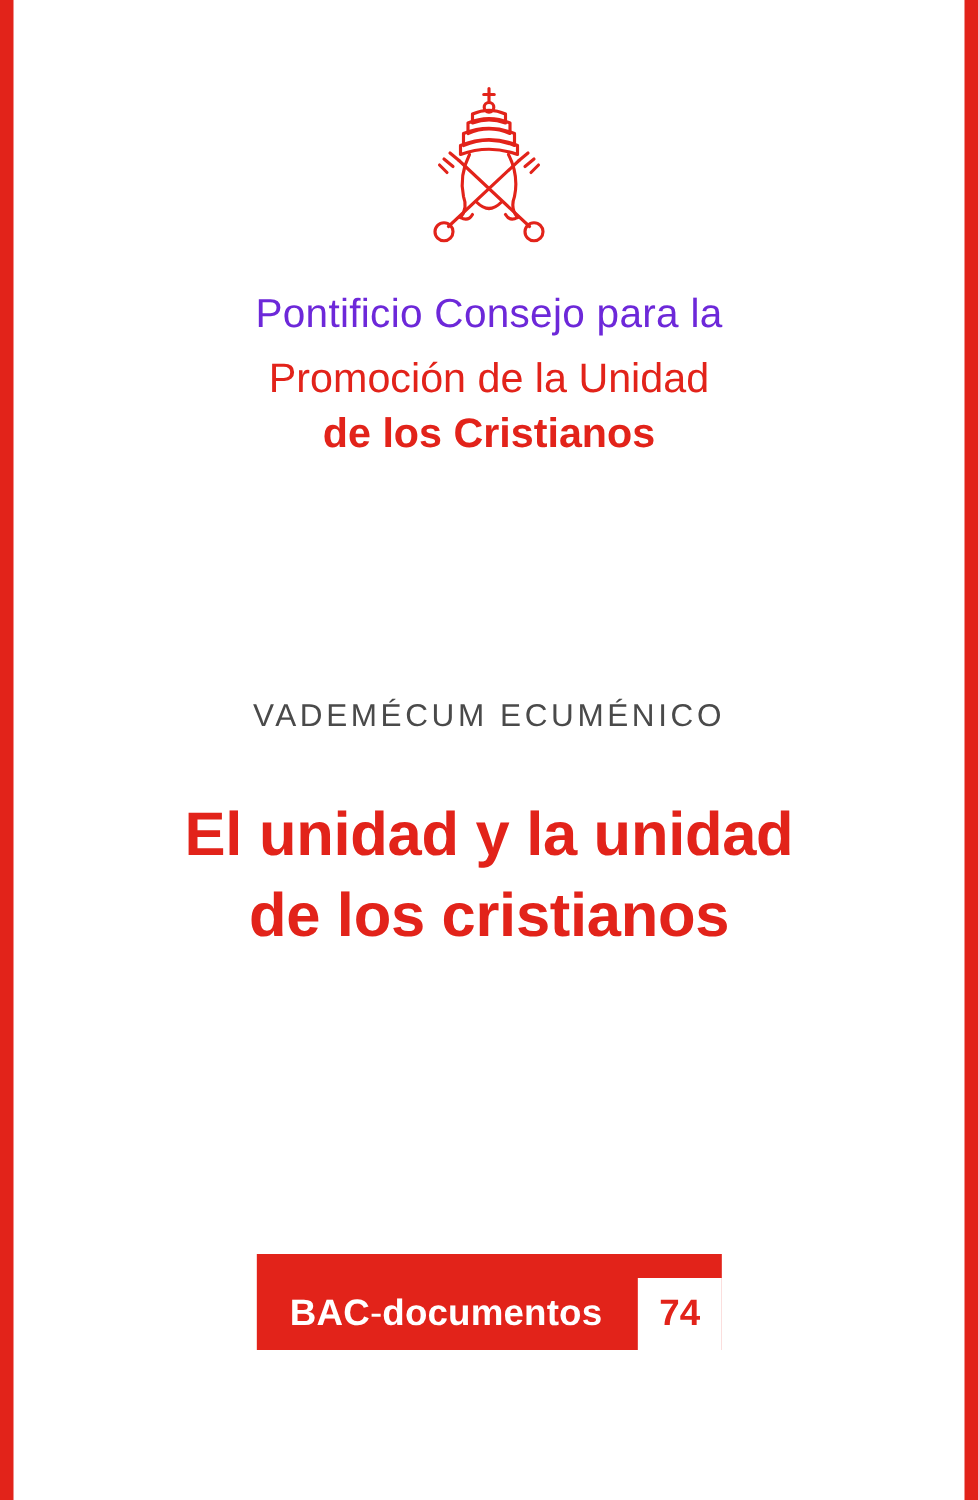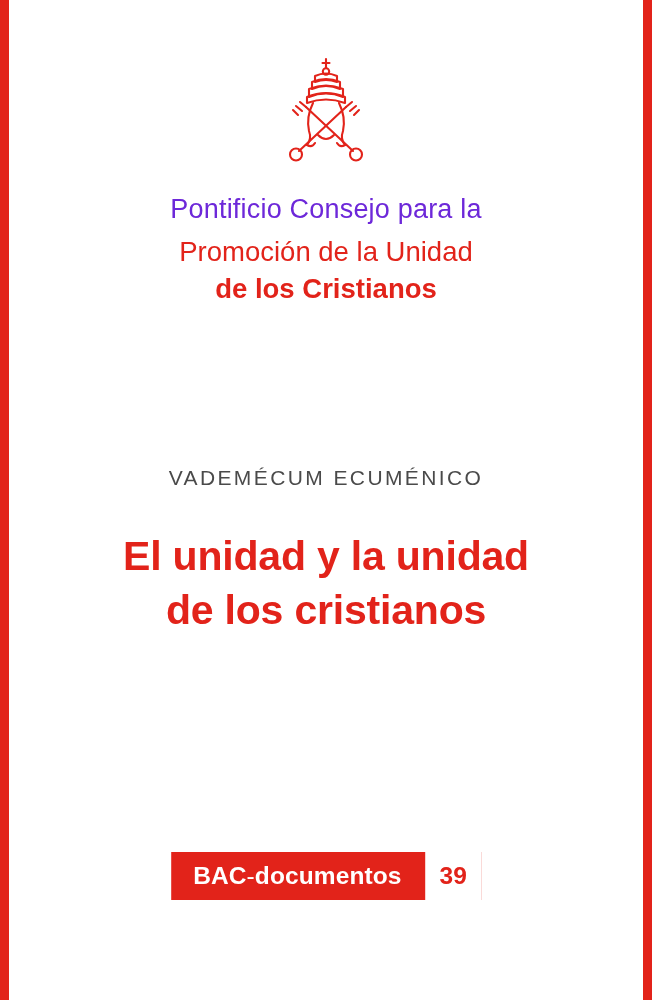--- a/index.html
+++ b/index.html
@@ -104,21 +104,21 @@
   .series-badge {
     position: absolute;
     left: 50%;
     transform: translateX(-50%);
     bottom: 100px;
     background: #e2231a;
     color: #ffffff;
     display: flex;
     align-items: center;
     height: 48px;
-    padding: 0 0 0 0;
+    padding: 16px 0 0 0;
   }
   .series-name {
     font-size: 24.5px;
     padding: 0 20px 0 22px;
     white-space: nowrap;
     letter-spacing: 0.1px;
   }
   .series-name b { font-weight: bold; }
   .series-name .light { font-weight: bold; }
   .series-num-wrap {
@@ -184,18 +184,18 @@
       <div class="kicker">VADEMÉCUM ECUMÉNICO</div>
       <div class="main-title">
         <div>El unidad y la unidad</div>
         <div>de los cristianos</div>
       </div>
     </div>
 
     <div class="series-badge">
       <div class="series-name"><b>BAC</b><span>-</span><span class="light">documentos</span></div>
       <div class="series-num-wrap">
-        <span class="series-num">39</span>
+        <span class="series-num">74</span>
       </div>
     </div>
 
   </div>
 </div>
 
 </body></html>

